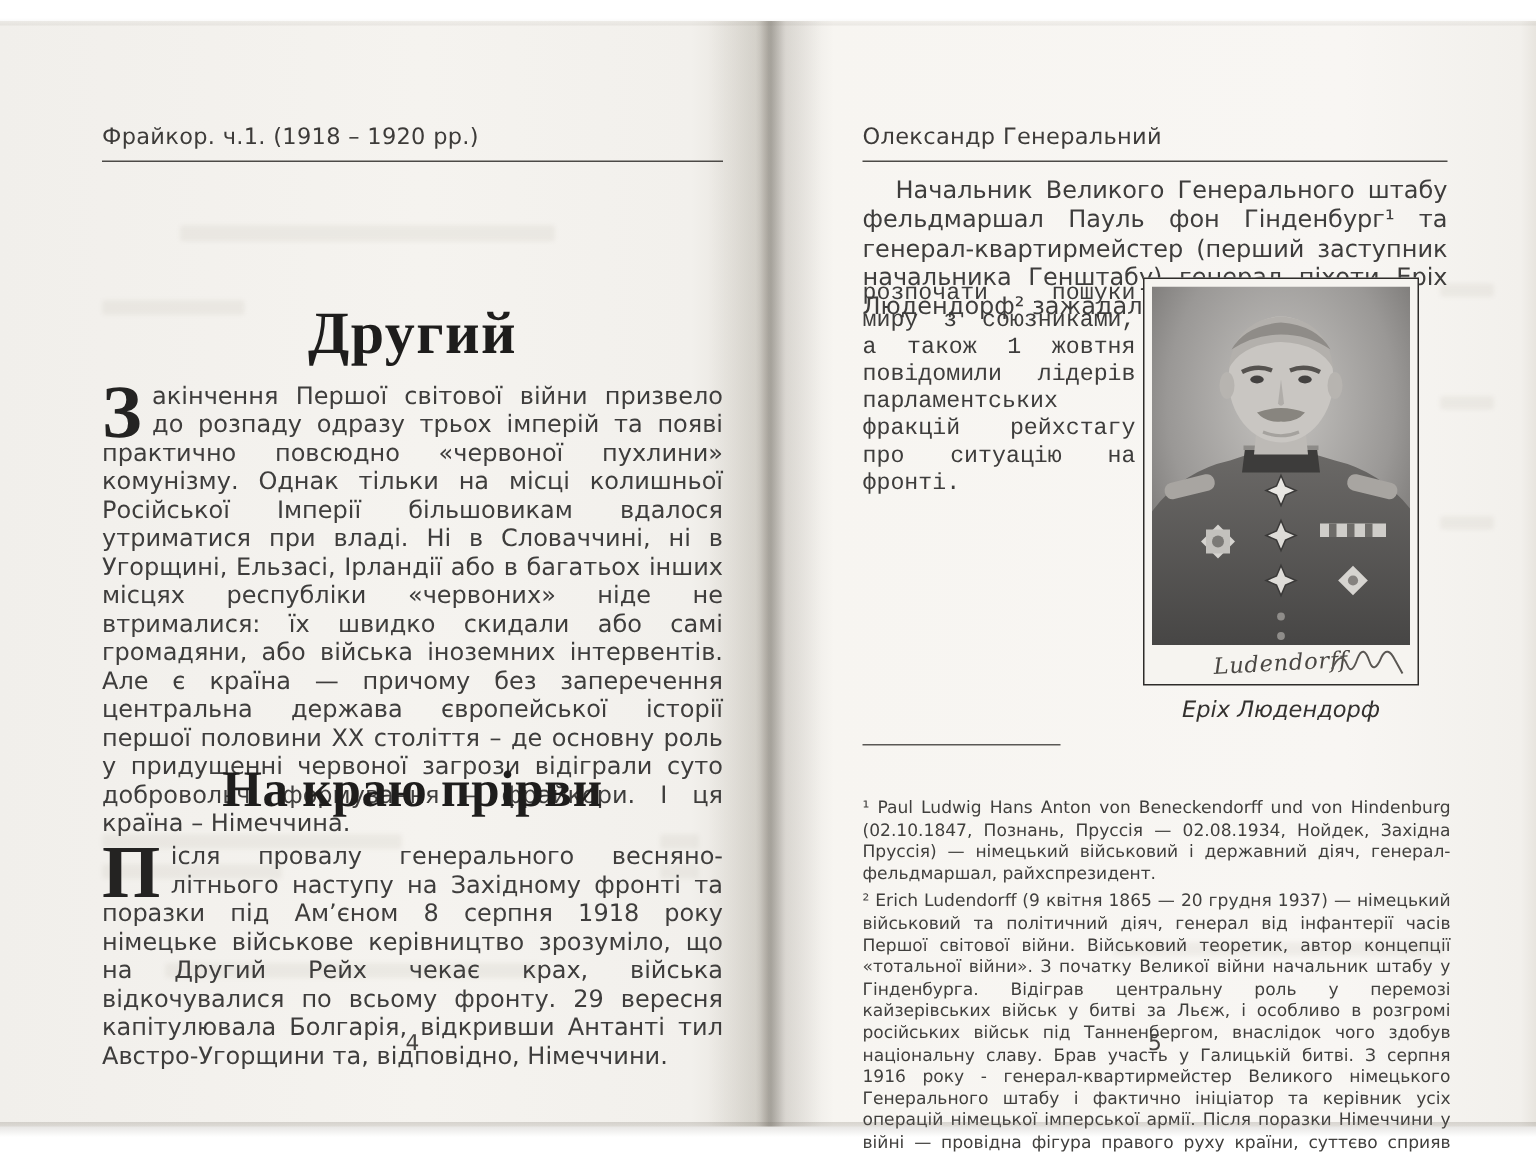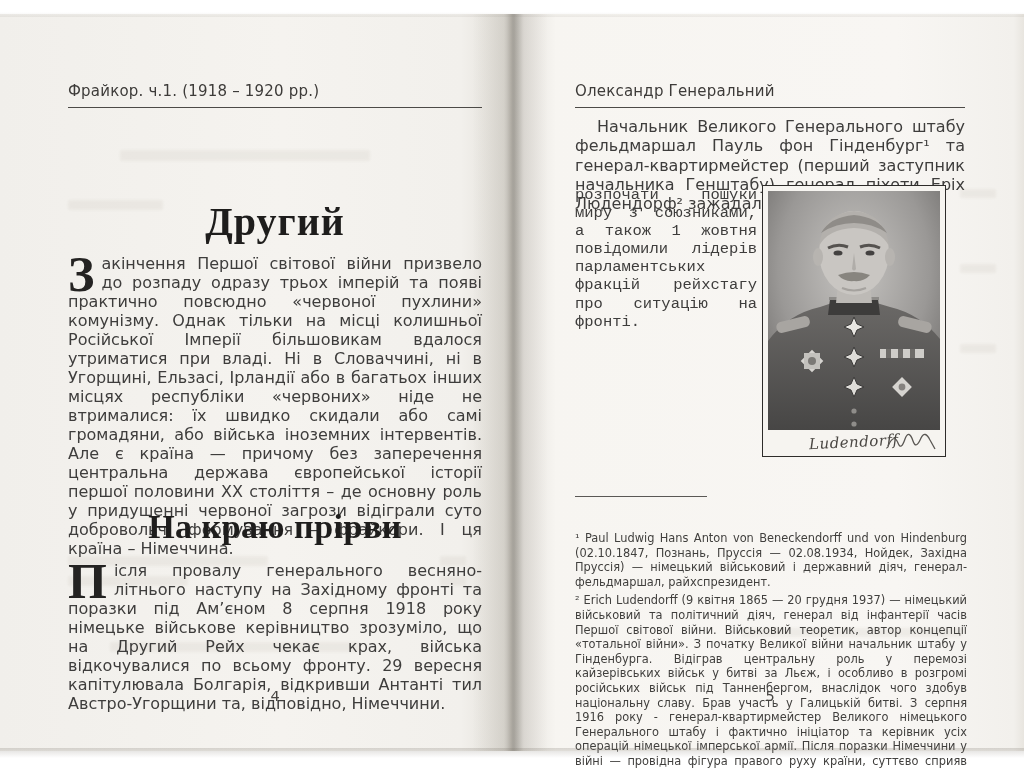--- a/index.html
+++ b/index.html
@@ -170,20 +170,21 @@
         <circle cx="86" cy="220" r="2.6" fill="#8f8d8a"></circle>
         <circle cx="86" cy="233" r="2.6" fill="#8f8d8a"></circle>
       </svg>
       <div class="signature-strip">
         <span class="signature-text">Ludendorff</span>
         <svg class="signature-squiggle" width="52" height="22" viewBox="0 0 52 22">
           <path d="M2,15 Q8,2 12,12 Q15,20 19,8 Q23,-2 27,10 Q30,19 35,7 Q39,-1 44,9 L49,18" stroke="#5a5753" stroke-width="1.3" fill="none"></path>
         </svg>
       </div>
     </figure>
+    <div class="photo-caption">Еріх Людендорф</div>
 
     <div class="footnote-sep"></div>
     <div class="footnotes">
       <p>¹ Paul Ludwig Hans Anton von Beneckendorff und von Hindenburg (02.10.1847, Познань, Пруссія — 02.08.1934, Нойдек, Західна Пруссія) — німецький військовий і державний діяч, генерал-фельдмаршал, райхспрезидент.</p>
       <p>² Erich Ludendorff (9 квітня 1865 — 20 грудня 1937) — німецький військовий та політичний діяч, генерал від інфантерії часів Першої світової війни. Військовий теоретик, автор концепції «тотальної війни». З початку Великої війни начальник штабу у Гінденбурга. Відіграв центральну роль у перемозі кайзерівських військ у битві за Льєж, і особливо в розгромі російських військ під Танненбергом, внаслідок чого здобув національну славу. Брав участь у Галицькій битві. З серпня 1916 року - генерал-квартирмейстер Великого німецького Генерального штабу і фактично ініціатор та керівник усіх операцій німецької імперської армії. Після поразки Німеччини у війні — провідна фігура правого руху країни, суттєво сприяв приходу нацистів до влади.</p>
     </div>
 
     <div class="pagenum">5</div>
   </div>
 

